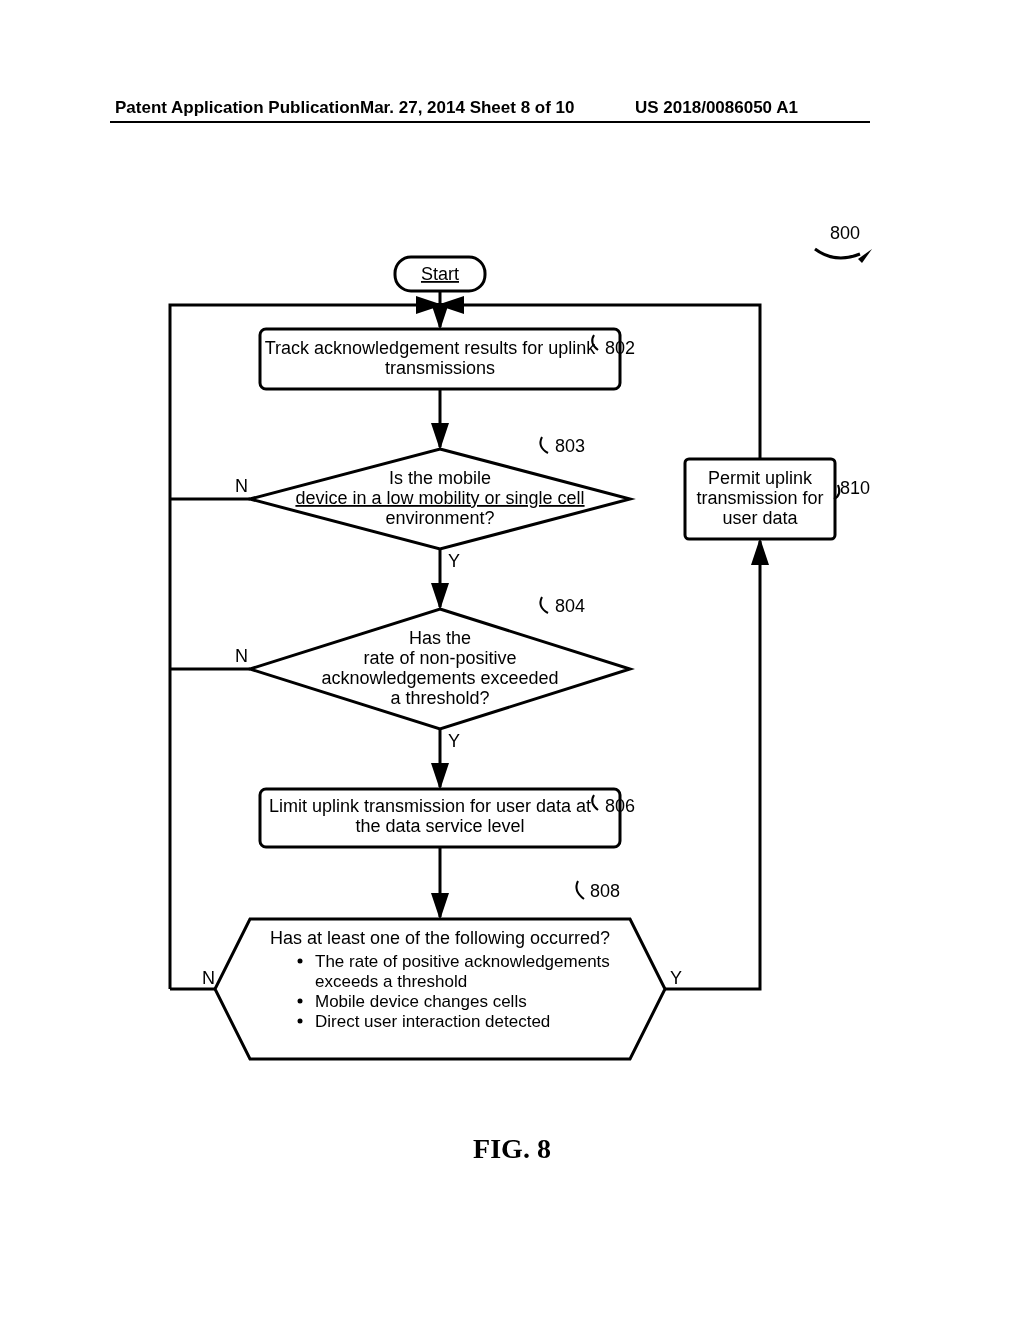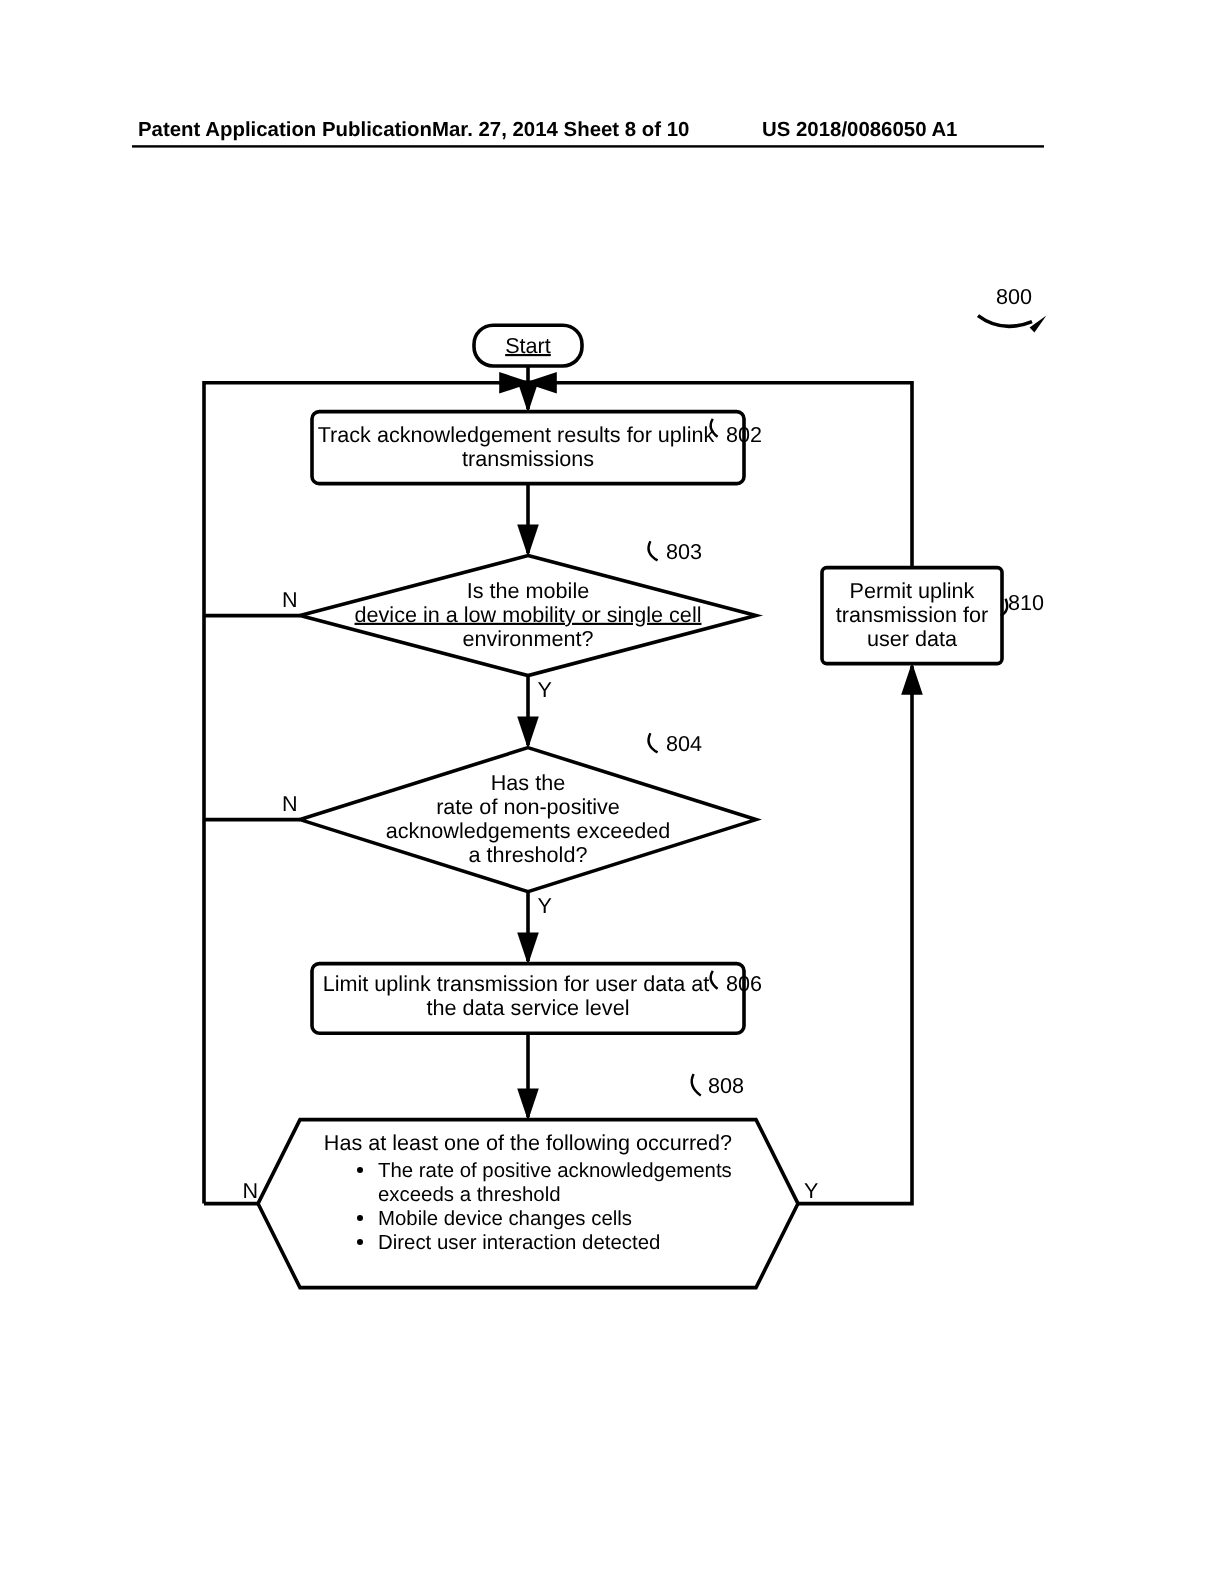--- a/index.html
+++ b/index.html
@@ -31,21 +31,21 @@
     position: absolute;
     top: 108px;
     left: 110px;
     width: 760px;
     height: 0;
     border-top: 2px solid #000;
   }
 
   .svg-wrap {
     position: absolute;
-    top: 210px;
+    top: 196px;
     left: 110px;
     width: 770px;
     height: 900px;
   }
 
   .fig-caption {
     position: absolute;
     top: 1120px;
     width: 1024px;
     text-align: center;
@@ -174,13 +174,14 @@
         <path d="M724 290 q8 -4 4 -14" fill="none" stroke="#000" stroke-width="2"></path>
       </g>
 
       <polyline points="555,780 650,780 650,332" fill="none" stroke="#000" stroke-width="3" marker-end="url(#arrow)"></polyline>
 
       <polyline points="650,250 650,96 345,96" fill="none" stroke="#000" stroke-width="3"></polyline>
 
     </svg>
   </div>
 
+  <div class="fig-caption">FIG. 8</div>
 </div>
 
 </body></html>

